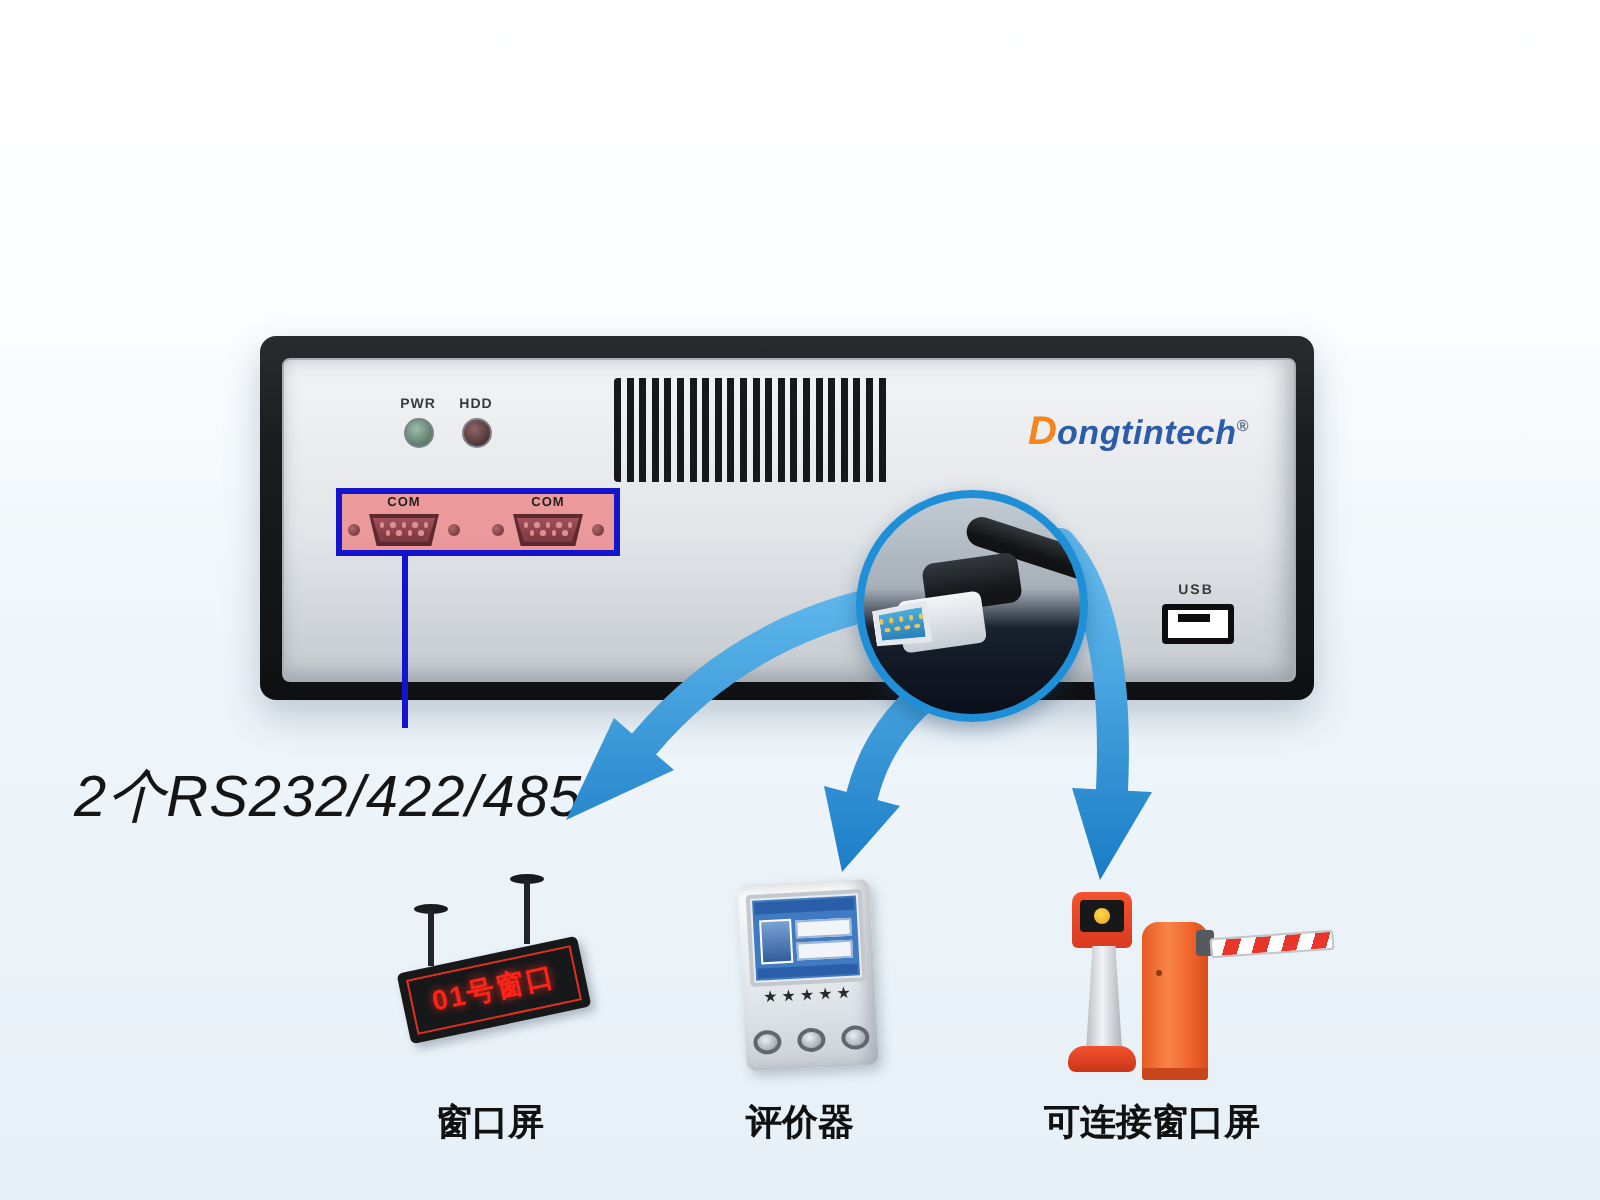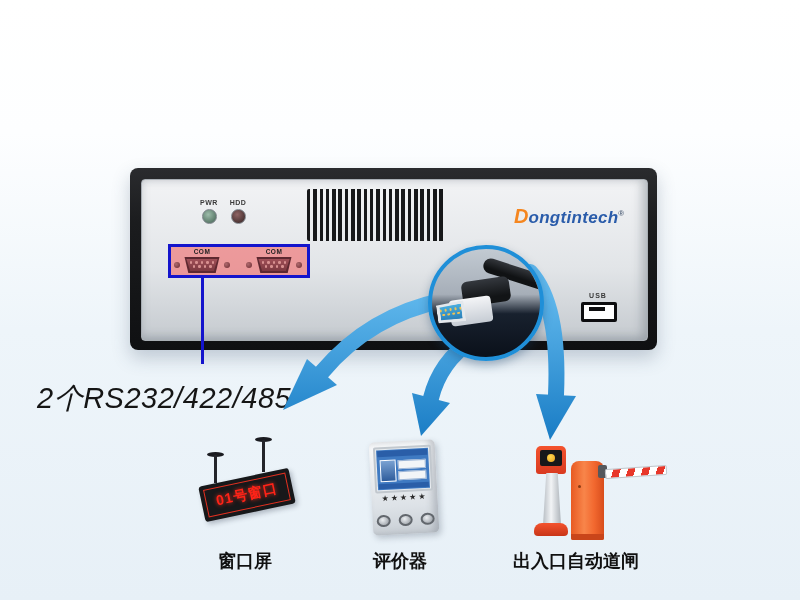--- a/index.html
+++ b/index.html
@@ -300,15 +300,15 @@
   <div class="barrier-foot"></div>
   <div class="barrier-cabinet">
     <span class="cabinet-dot"></span>
     <div class="cabinet-base"></div>
   </div>
   <div class="barrier-bracket"></div>
   <div class="barrier-arm"></div>
 
   <div class="device-label lbl-eval">评价器</div>
   <div class="device-label lbl-window">窗口屏</div>
-  <div class="device-label lbl-barrier">出入口自动道闸</div>
+  <div class="device-label lbl-barrier">可连接窗口屏</div>
 
 </div>
 
 </body></html>

